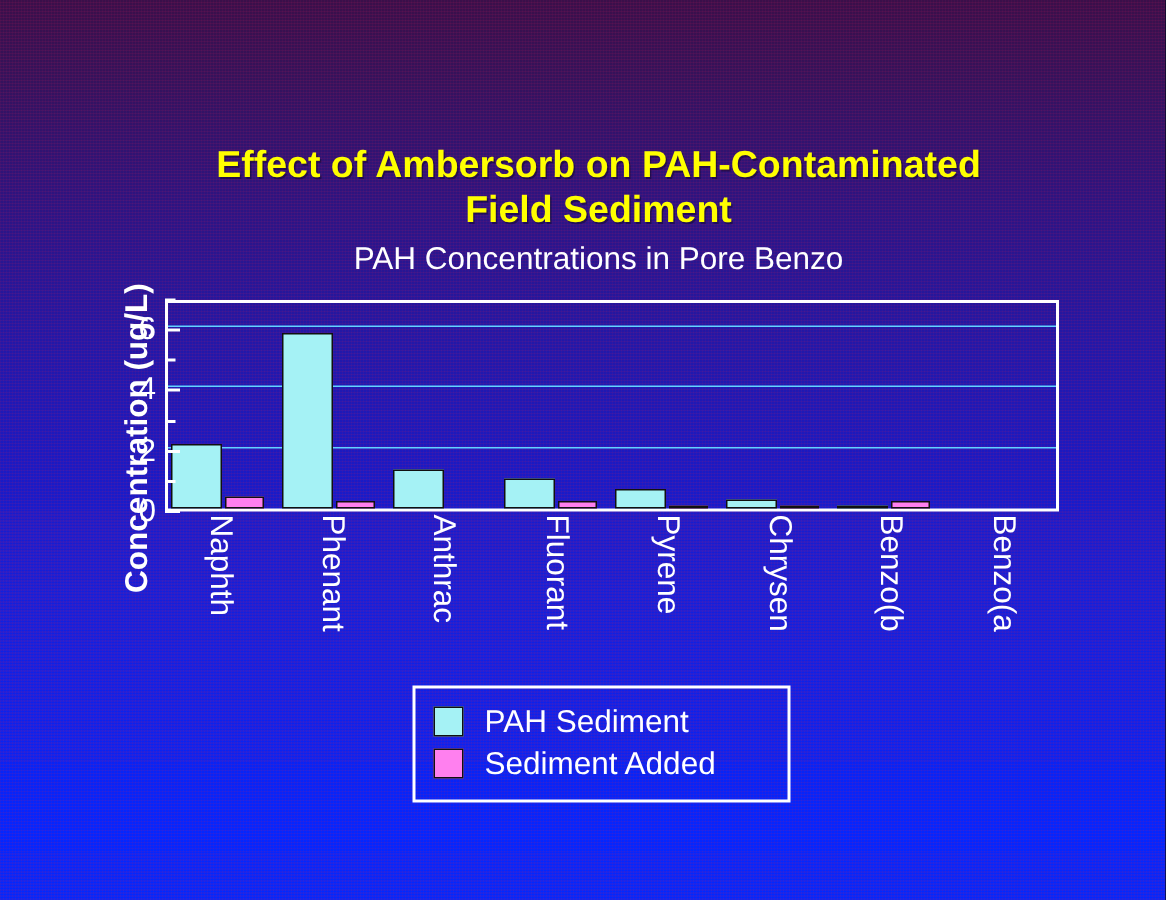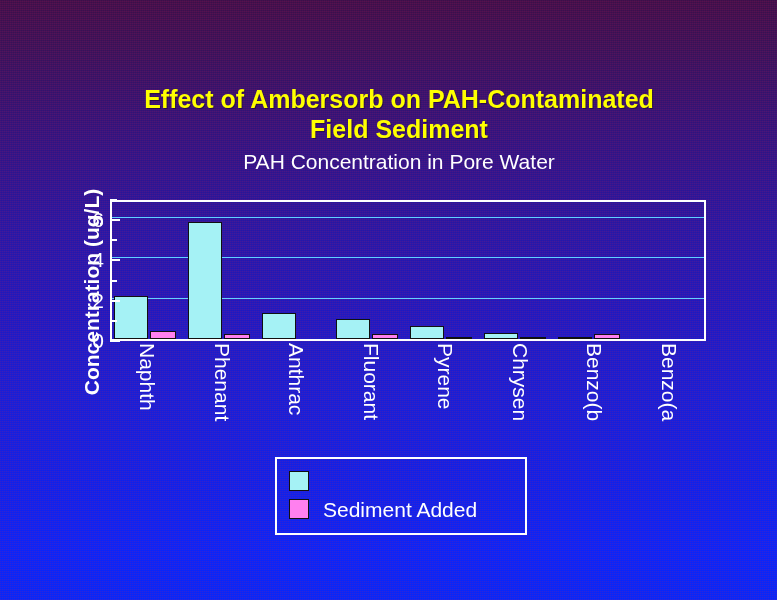--- a/index.html
+++ b/index.html
@@ -37,21 +37,21 @@
     background-image:
       repeating-linear-gradient(0deg, rgba(200,30,90,0.14) 0 1px, rgba(0,0,0,0) 1px 2px),
       repeating-linear-gradient(90deg, rgba(200,30,90,0.10) 0 1px, rgba(0,0,0,0) 1px 2px);
     opacity: 0.85;
   }
 
   
   .title-block {
     position: absolute;
     left: 86px;
-    top: 84px;
+    top: 95px;
     width: 626px;
     text-align: center;
   }
   .main-title {
     color: #FFFF00;
     font-size: 25px;
     font-weight: bold;
     line-height: 30px;
     letter-spacing: 0px;
     white-space: pre-line;
@@ -212,21 +212,21 @@
 </style>
 </head>
 <body>
 
 <div id="slide">
   <div id="dither"></div>
 
   <div class="title-block">
     <div class="main-title">Effect of Ambersorb on PAH-Contaminated
 Field Sediment</div>
-    <div class="sub-title">PAH Concentration in Pore Water</div>
+    <div class="sub-title">PAH Concentrations in Pore Benzo</div>
   </div>
 
   <div class="y-axis-title">Concentration (ug/L)</div>
 
   <div id="ytick-labels">
       <div class="ytick-label" style="bottom: -10px;">0</div>
       <div class="ytick-label" style="bottom: 30.2857px;">2</div>
       <div class="ytick-label" style="bottom: 70.5714px;">4</div>
       <div class="ytick-label" style="bottom: 110.857px;">6</div>
     </div>
@@ -292,20 +292,21 @@
         <div class="xlabel">Benzo(b</div>
       </div>
       <div class="xlabel-cell" style="width: 12.5%;">
         <div class="xlabel">Benzo(a</div>
       </div>
     </div>
 
   <div id="legend">
     <div class="legend-row">
       <span class="legend-swatch sediment"></span>
+      <span class="legend-text">PAH Sediment</span>
     </div>
     <div class="legend-row">
       <span class="legend-swatch ambersorb"></span>
       <span class="legend-text">Sediment Added</span>
     </div>
   </div>
 <div class="ytick-major" style="top: 340px;"></div>
     <div class="ytick-major" style="top: 299.714px;"></div>
     <div class="ytick-major" style="top: 259.429px;"></div>
     <div class="ytick-major" style="top: 219.143px;"></div>

